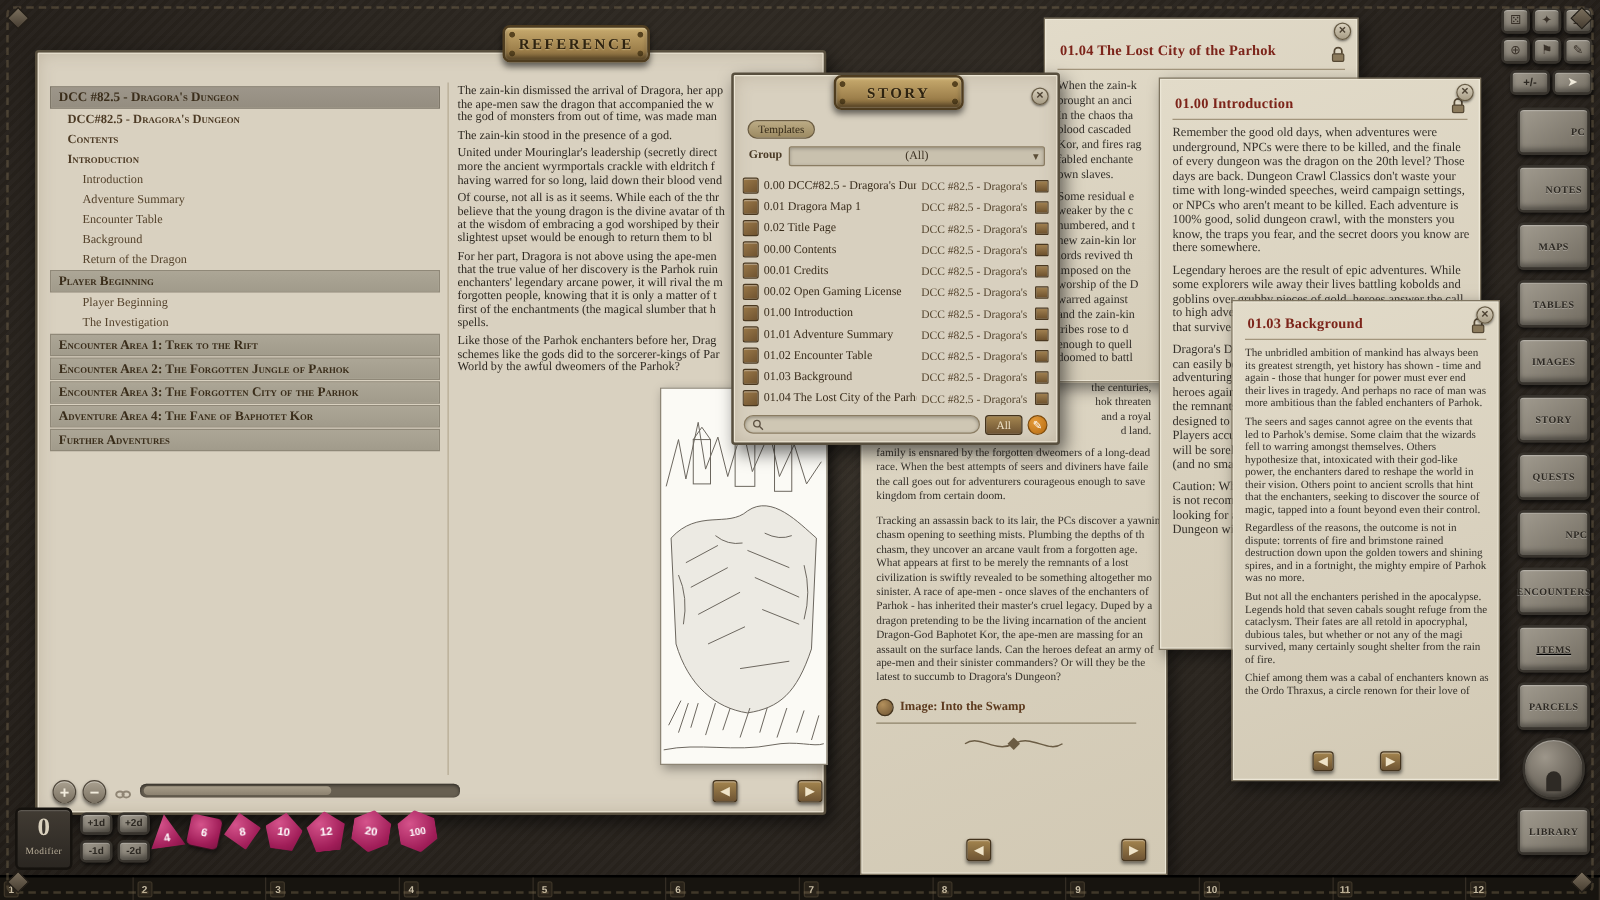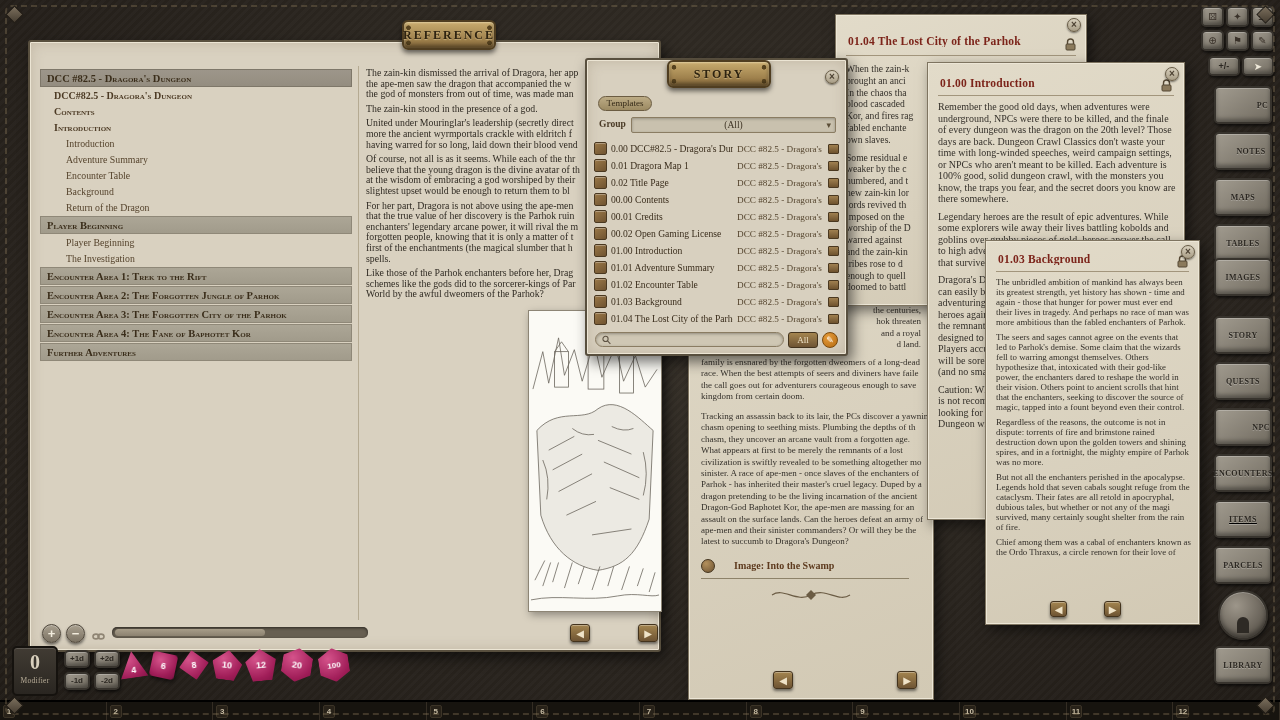--- a/index.html
+++ b/index.html
@@ -32,21 +32,21 @@
   .sheet-hdr{position:absolute;left:12px;right:28px;font-weight:bold;font-size:11.5px;color:#7c241a;letter-spacing:.2px;white-space:nowrap;overflow:hidden;}
   .rule{position:absolute;left:10px;right:10px;height:1px;background:#a2957c;}
   .lockicon{position:absolute;}
   .navbtn{position:absolute;width:20px;height:18px;background:linear-gradient(#a4854f,#6e5433);
     border:1px solid #43331d;border-radius:3px;color:#efe3c8;font-size:10px;line-height:17px;text-align:center;
     box-shadow:inset 0 1px 0 rgba(255,255,255,.3), 0 2px 3px rgba(0,0,0,.5);cursor:pointer;}
   .pre{white-space:pre;overflow:hidden;}
 
   
   #ref-window{left:28px;top:40px;width:633px;height:612px;z-index:1;}
-  #ref-plaque{left:372px;top:-22px;width:94px;height:30px;}
+  #ref-plaque{left:372px;top:-22px;width:118px;height:30px;}
   .toc{position:absolute;left:10px;top:26px;width:312px;}
   .toc-item{margin:1px 0;padding:2px 6px;font-variant:small-caps;font-weight:bold;color:#4c3a24;font-size:10.5px;
     white-space:nowrap;overflow:hidden;cursor:pointer;}
   .toc-item.bar{background:linear-gradient(#aca696,#a19b8b);border:1px solid #8f8878;color:#3a2d1a;height:18px;line-height:13px;}
   .toc-item.selected{background:linear-gradient(#9d968a,#948d80);border:1px solid #7e7769;}
   .toc-item.lvl2{padding-left:14px;font-size:10px;height:15px;}
   .toc-item.lvl3{padding-left:26px;font-variant:normal;font-weight:normal;font-size:9.8px;height:15px;color:#55432c;}
   .ref-divider{position:absolute;left:328px;top:24px;bottom:30px;width:1px;background:#b5aa92;}
   .ref-content{position:absolute;left:336px;top:26px;width:300px;height:555px;overflow:hidden;
     font-size:9.8px;line-height:10.6px;color:#2f2a22;}
@@ -59,21 +59,21 @@
   .hscroll{position:absolute;left:82px;top:585px;width:256px;height:11px;background:#675f51;border-radius:5px;
     box-shadow:inset 0 1px 3px rgba(0,0,0,.6);cursor:pointer;}
   .hthumb{position:absolute;left:3px;top:2px;width:150px;height:7px;background:linear-gradient(#a79d89,#8c8270);border-radius:4px;cursor:grab;}
   .chain{position:absolute;left:62px;top:586px;cursor:pointer;}
 
   
   #bigsheet{left:688px;top:110px;width:246px;height:590px;z-index:5;font-size:9px;line-height:11.4px;color:#34302a;}
   #frag{position:absolute;top:194px;right:12px;text-align:right;}
   #family{position:absolute;top:246px;left:12px;right:0;}
   #tracking{position:absolute;top:300px;left:12px;right:0;}
-  .img-link{position:absolute;top:448px;left:12px;width:208px;display:flex;align-items:center;gap:19px;
+  .img-link{position:absolute;top:448px;left:12px;width:208px;display:flex;align-items:center;gap:5px;
     border-bottom:1px solid #8d8269;padding-bottom:5px;cursor:pointer;}
   .img-link .dot{width:14px;height:14px;border-radius:50%;background:radial-gradient(circle at 35% 30%,#b3905c,#6e5433);
     border:1px solid #43331d;flex:0 0 auto;}
   .img-link span{font-size:10px;font-weight:bold;color:#5d3a1e;}
   .flourish{position:absolute;top:474px;left:0;right:0;text-align:center;}
 
   
   #sheet-0104{left:835px;top:14px;width:252px;height:292px;z-index:10;}
   #sheet-0104 .sheet-hdr{top:20px;}
   #sheet-0104 .rule{top:40px;}
@@ -183,21 +183,21 @@
       <div class="toc-item lvl3">Adventure Summary</div>
       <div class="toc-item lvl3">Encounter Table</div>
       <div class="toc-item lvl3">Background</div>
       <div class="toc-item lvl3">Return of the Dragon</div>
       <div class="toc-item bar">Player Beginning</div>
       <div class="toc-item lvl3">Player Beginning</div>
       <div class="toc-item lvl3">The Investigation</div>
       <div class="toc-item bar">Encounter Area 1: Trek to the Rift</div>
       <div class="toc-item bar">Encounter Area 2: The Forgotten Jungle of Parhok</div>
       <div class="toc-item bar">Encounter Area 3: The Forgotten City of the Parhok</div>
-      <div class="toc-item bar">Encounter Area 4: The Fane of Baphotet Kor</div>
+      <div class="toc-item bar">Adventure Area 4: The Fane of Baphotet Kor</div>
       <div class="toc-item bar">Further Adventures</div>
     </div>
     <div class="ref-divider"></div>
     <div class="ref-content">
       <p>The zain-kin dismissed the arrival of Dragora, her app
 the ape-men saw the dragon that accompanied the w
 the god of monsters from out of time, was made man</p>
       <p>The zain-kin stood in the presence of a god.</p>
       <p>United under Mouringlar's leadership (secretly direct
 more the ancient wyrmportals crackle with eldritch f
@@ -491,21 +491,21 @@
     </div>
   <div class="stone sbtn" style="top:132px;padding-left:16px;">
       <span>Notes</span>
     </div>
   <div class="stone sbtn" style="top:178px;">
       <span>Maps</span>
     </div>
   <div class="stone sbtn" style="top:224px;">
       <span>Tables</span>
     </div>
-  <div class="stone sbtn" style="top:258px;">
+  <div class="stone sbtn" style="top:270px;">
       <span>Images</span>
     </div>
   <div class="stone sbtn" style="top:316px;">
       <span>Story</span>
     </div>
   <div class="stone sbtn" style="top:362px;">
       <span>Quests</span>
     </div>
   <div class="stone sbtn" style="top:408px;justify-content:flex-end;">
       <span>NPC</span>

